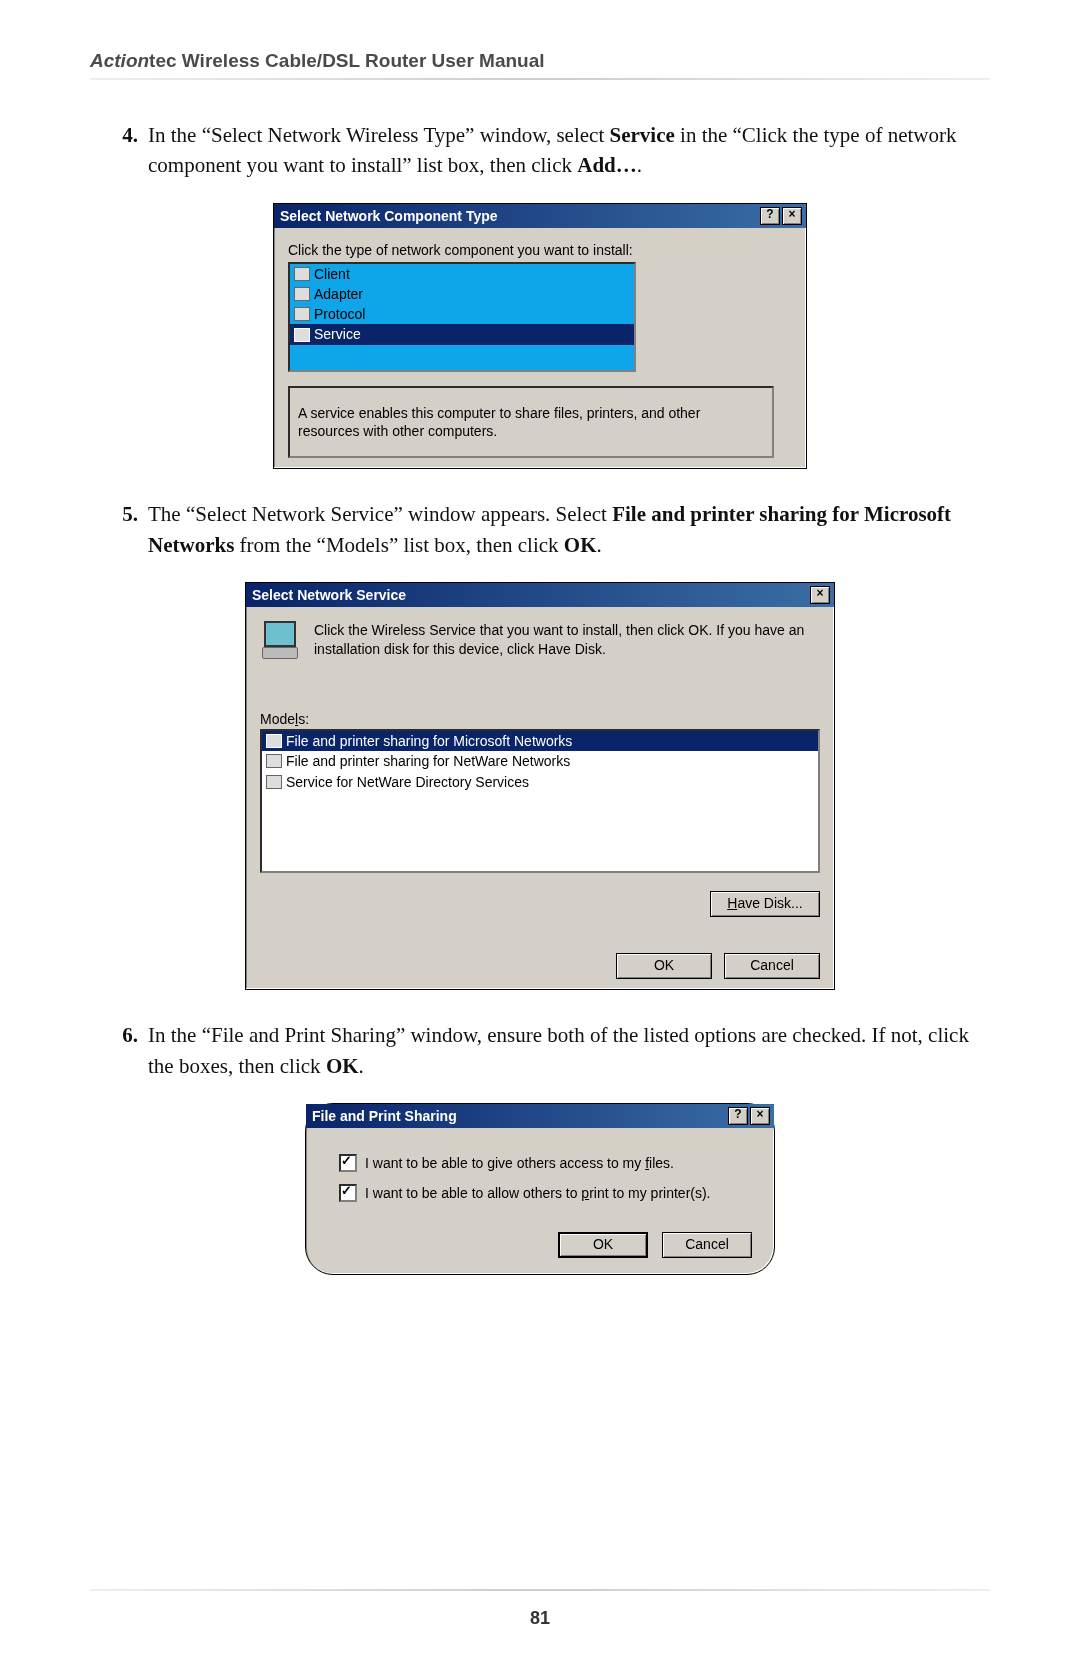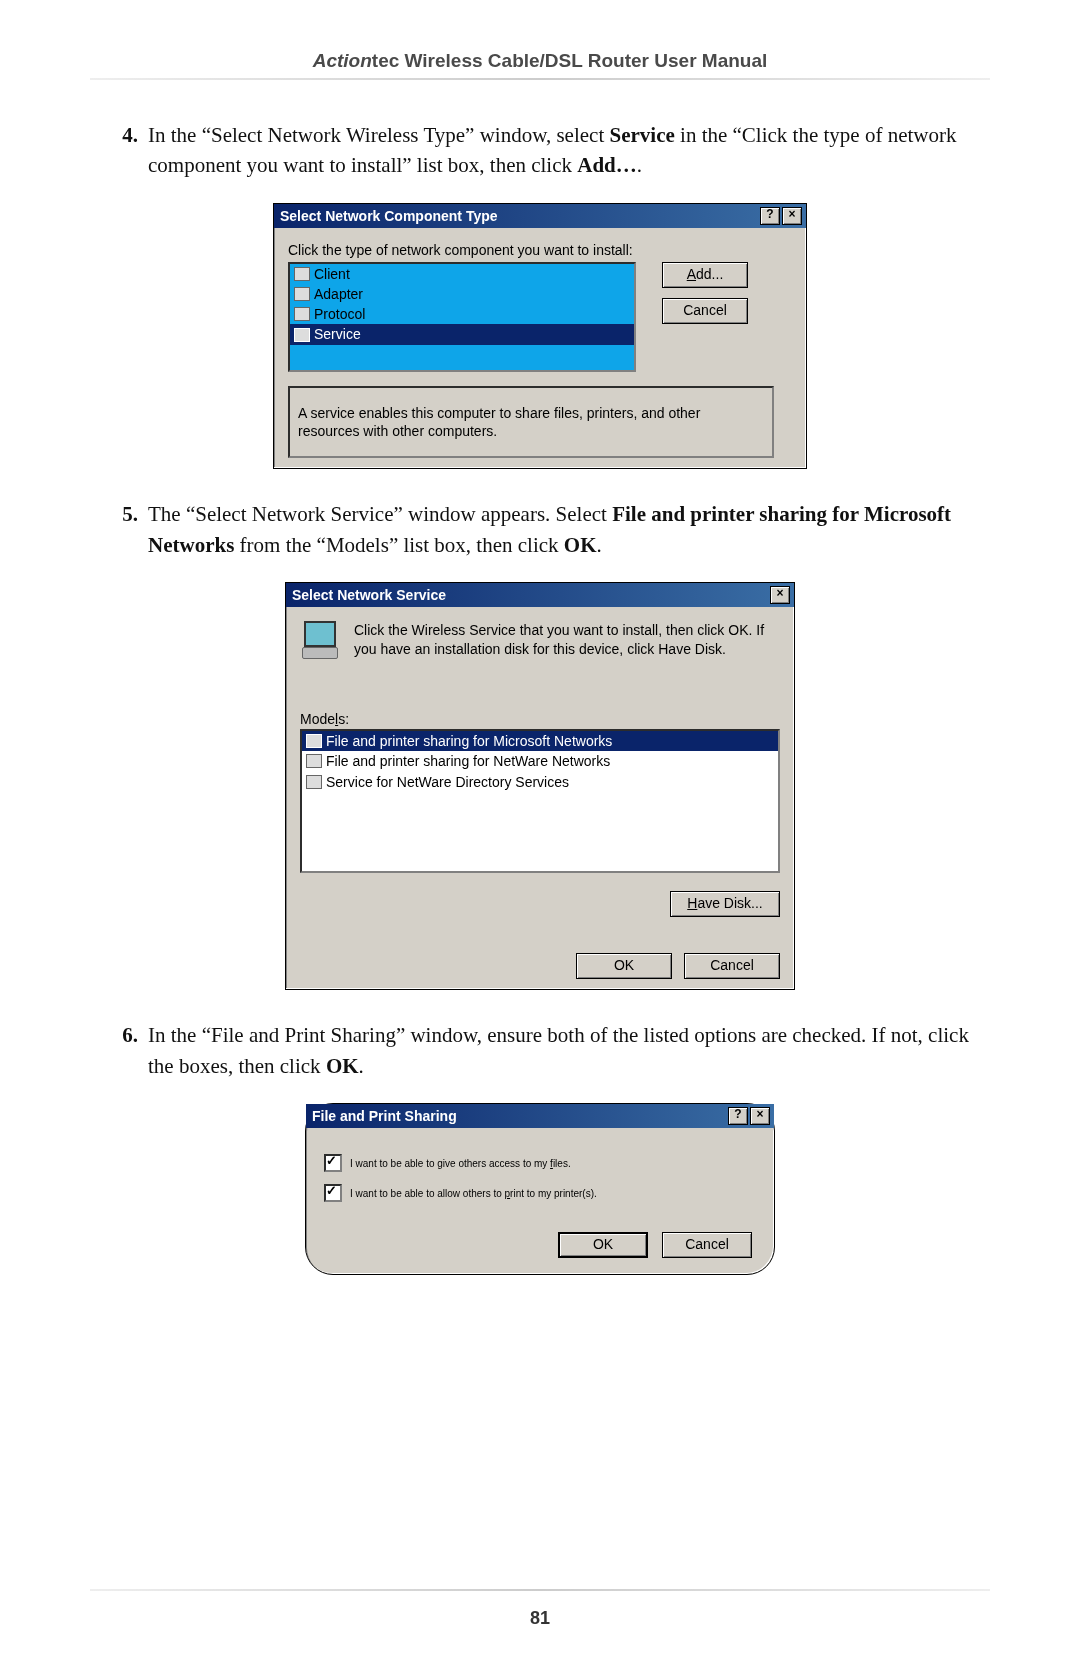--- a/index.html
+++ b/index.html
@@ -10,21 +10,21 @@
     width: 1080px;
   }
   .page {
     width: 1080px;
     height: 1669px;
     position: relative;
     padding: 50px 90px 0 90px;
     box-sizing: border-box;
   }
   .header {
-    text-align: center;
+    text-align: left;
     font-family: Arial, Helvetica, sans-serif;
     font-size: 19px;
     color: #4a4a4a;
     font-weight: bold;
     margin-bottom: 6px;
   }
   .header .brand-italic { font-style: italic; }
   .hr-top {
     border: none;
     height: 2px;
@@ -151,21 +151,21 @@
     margin-top: 14px;
     border: 2px inset #808080;
     padding: 16px 8px;
     font-size: 14px;
     line-height: 1.3;
     width: 486px;
     box-sizing: border-box;
   }
 
   
-  .dlg2 { width: 510px; }
+  .dlg2 { width: 590px; }
   .dlg2 .toprow { display: flex; }
   .dlg2 .comp-icon {
     width: 40px; height: 40px;
     margin-right: 14px;
     position: relative;
     flex-shrink: 0;
   }
   .dlg2 .comp-icon .monitor {
     width: 28px; height: 22px; border: 2px solid #333;
     background: #6ec0d0; position: absolute; top: 0; left: 4px;
@@ -183,22 +183,22 @@
   }
   .dlg2 .btnrow1 { text-align: right; margin-top: 18px; }
   .dlg2 .btnrow2 { text-align: right; margin-top: 36px; }
   .dlg2 .winbtn { display: inline-block; margin-left: 8px; margin-bottom: 0; width: 96px; }
   .dlg2 .winbtn.havedisk { width: 110px; }
 
   
   .dlg3 { width: 470px; border-radius: 28px; }
   .dlg3 .opt {
     display: flex; align-items: center;
-    margin: 12px 4px;
-    font-size: 10px;
+    margin: 12px 19px;
+    font-size: 14px;
   }
   .dlg3 .chk {
     width: 14px; height: 14px;
     border: 2px inset #808080;
     background: #fff;
     margin-right: 8px;
     position: relative;
     flex-shrink: 0;
   }
   .dlg3 .chk::after {
@@ -250,24 +250,20 @@
             </div>
           <div class="list-item">
               <span class="icn"></span>
               <span>Protocol</span>
             </div>
           <div class="list-item selected">
               <span class="icn"></span>
               <span>Service</span>
             </div>
         </div>
-        <div class="btncol">
-          <div class="winbtn underline-first">Add...</div>
-          <div class="winbtn">Cancel</div>
-        </div>
       </div>
       <div class="descbox">A service enables this computer to share files, printers, and other resources with other computers.</div>
     </div>
   </div>
 
   <div class="step">
     <div class="step-num">5.</div>
     <div class="step-body">
       <span>The “Select Network Service” window appears. Select </span><b>File and printer sharing for Microsoft Networks</b><span> from the “Models” list box, then click </span><b>OK</b><span>.</span>
     </div>

